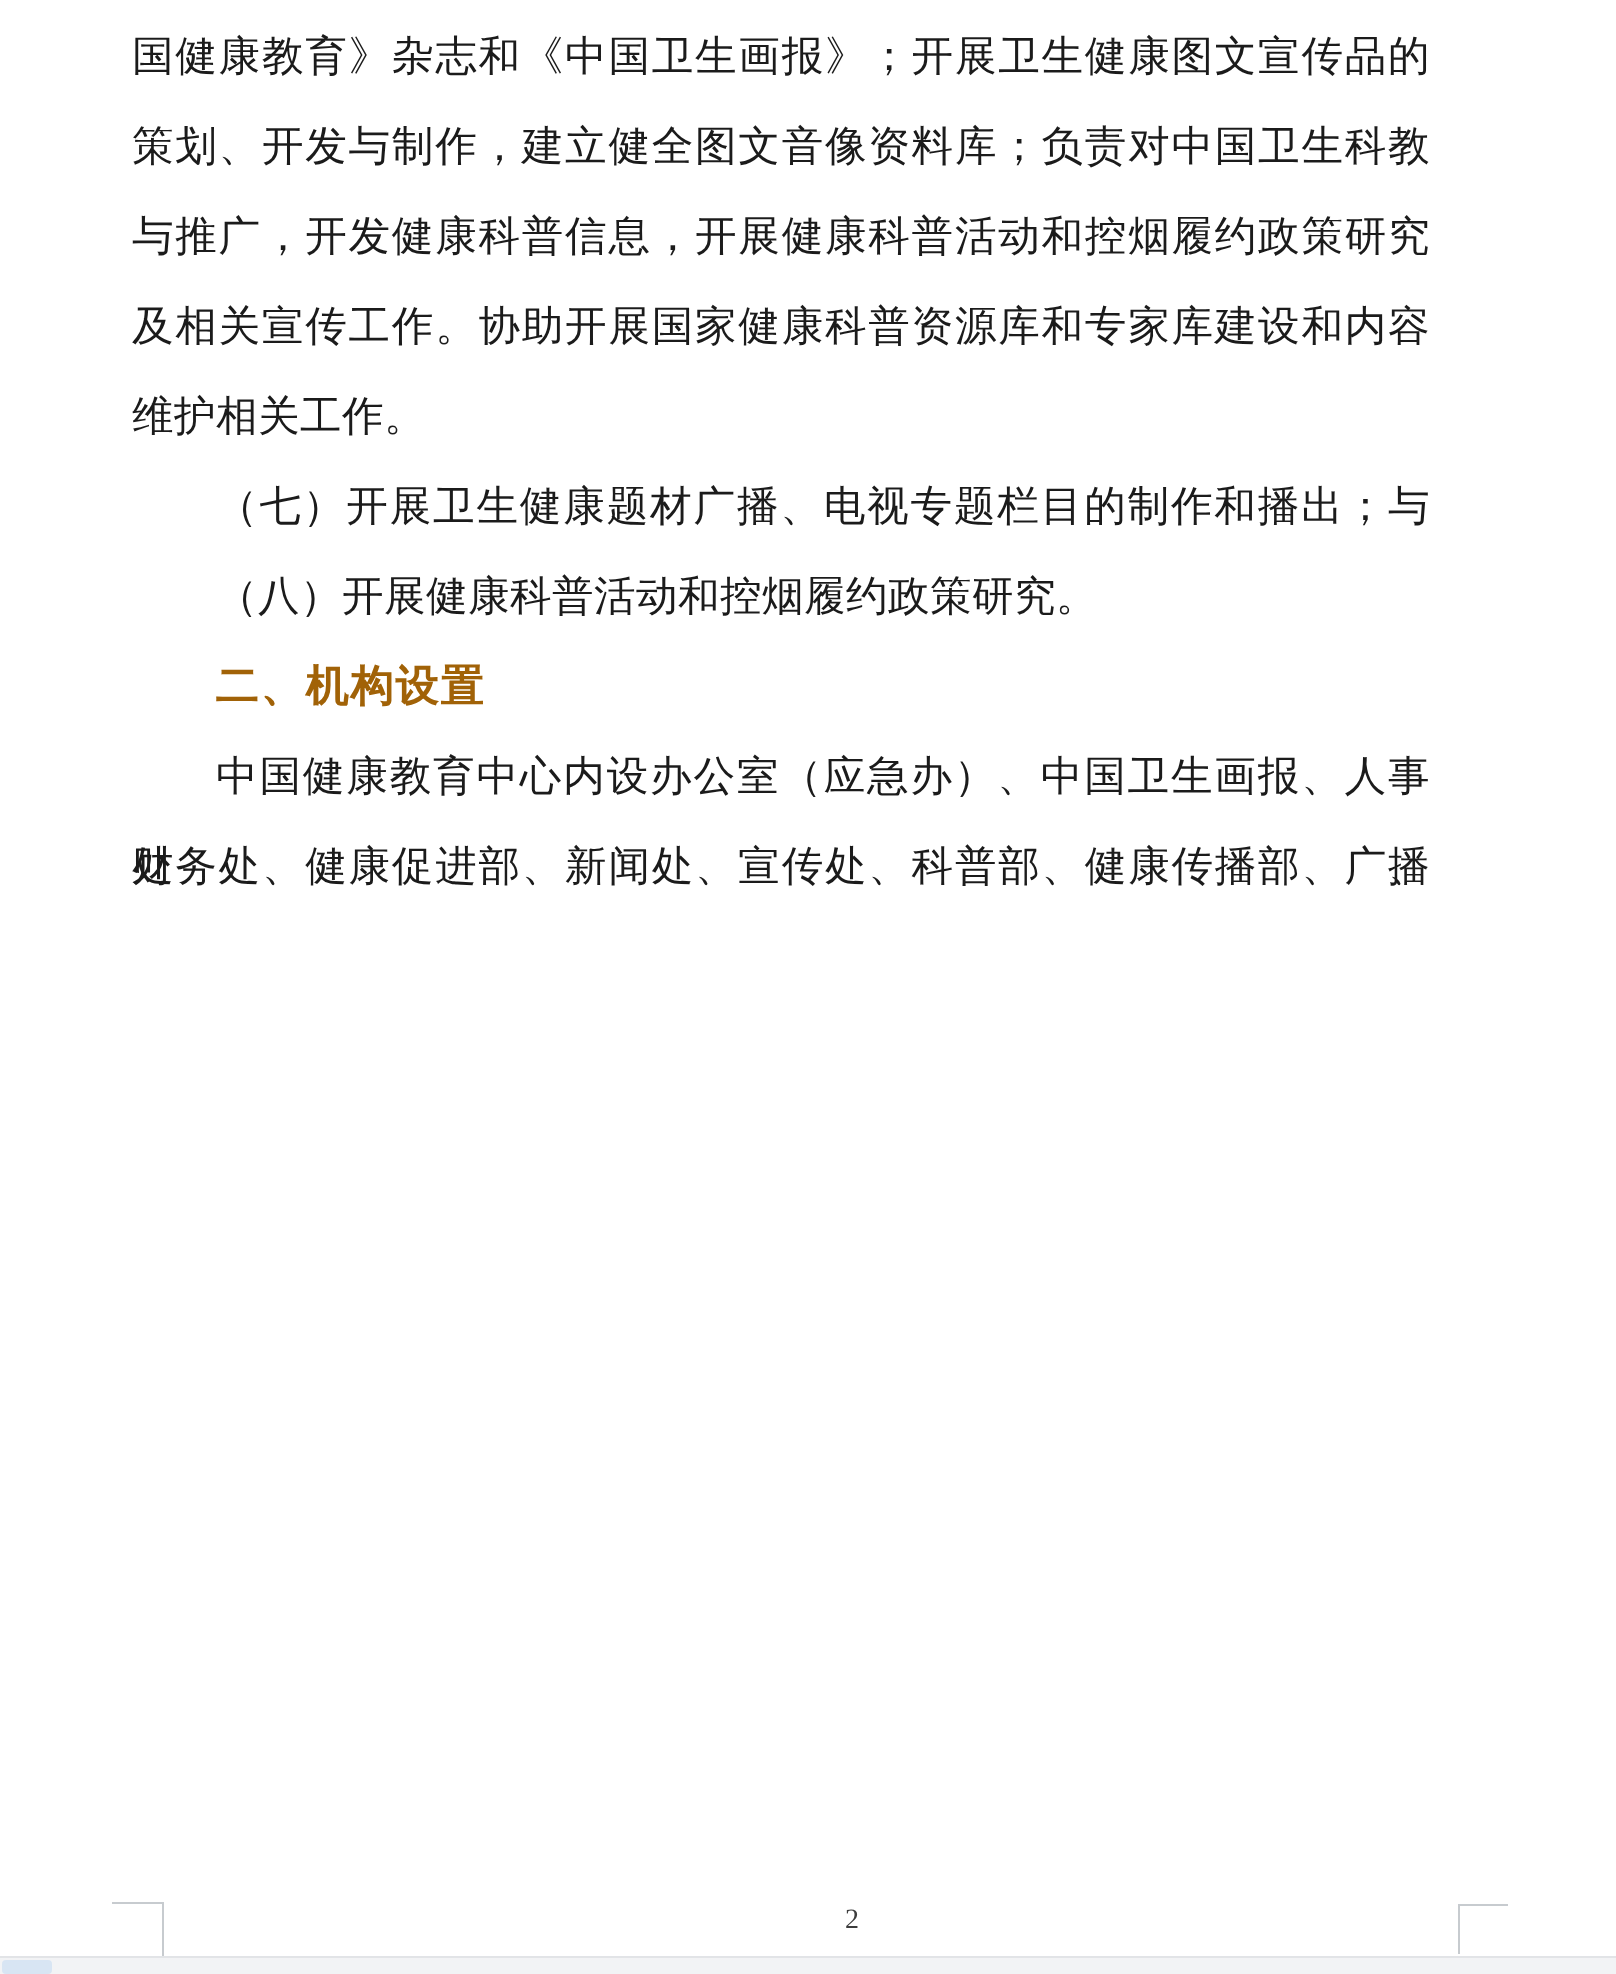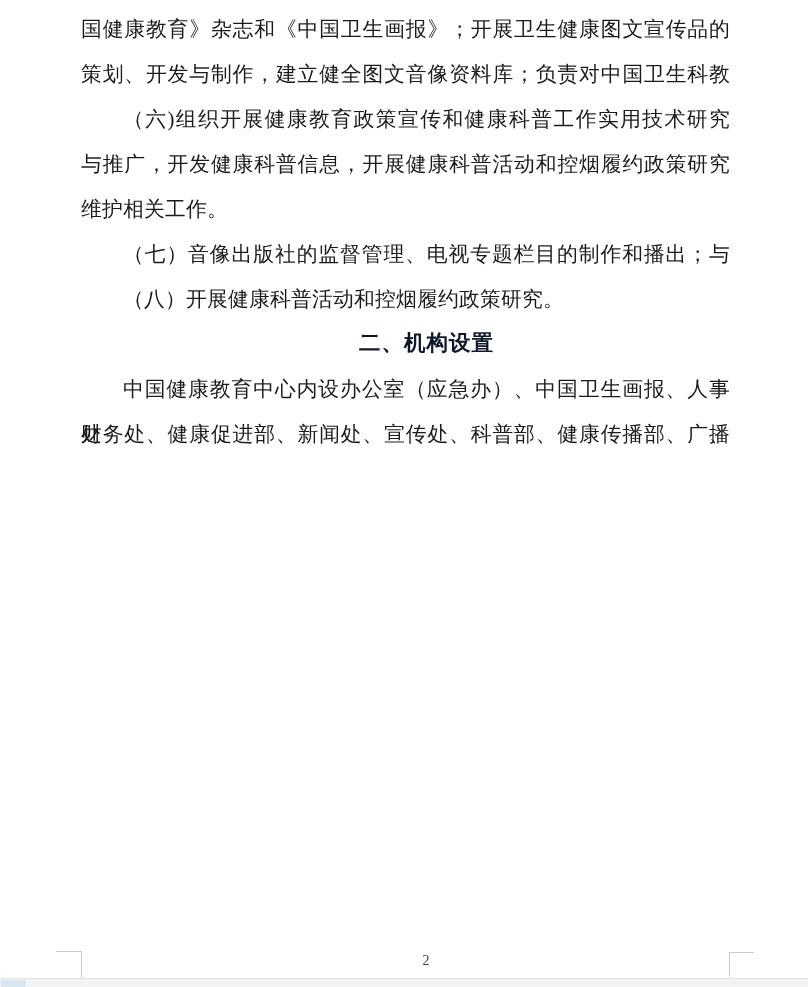--- a/index.html
+++ b/index.html
@@ -10,21 +10,21 @@
   .page {
     position: relative;
     width: 808px;
     height: 987px;
     background: #ffffff;
     overflow: hidden;
     font-family: "Liberation Serif", "DejaVu Serif", serif;
   }
   .text-block {
     position: absolute;
-    left: 81px;
+    left: 66px;
     top: 6px;
     width: 649px;
     color: #1b1b1b;
   }
   .ln {
     font-size: 20.8px;
     line-height: 45px;
     height: 45px;
     white-space: nowrap;
     letter-spacing: 0.2px;
@@ -36,22 +36,22 @@
     text-justify: inter-character;
   }
   .ln.indent {
     text-indent: 42px;
   }
   .ln.heading {
     font-family: Liberation Serif, serif;
     font-weight: 700;
     font-size: 21.5px;
     letter-spacing: 1px;
-    color: #0f172a;
-    text-align: center;
+    color: #a16207;
+    text-align: left;
   }
   
   .crop-mark {
     position: absolute;
     box-sizing: border-box;
   }
   .crop-mark.left {
     left: 56px;
     top: 951px;
     width: 26px;
@@ -97,24 +97,24 @@
   }
 </style>
 </head>
 <body>
 
 <div class="page">
 
   <div class="text-block">
     <div class="ln full">国健康教育》杂志和《中国卫生画报》；开展卫生健康图文宣传品的</div>
     <div class="ln full">策划、开发与制作，建立健全图文音像资料库；负责对中国卫生科教</div>
-    <div class="ln indent full">（六)组织开展健康教育政策宣传和健康科普工作实用技术研究</div>
     <div class="ln full">与推广，开发健康科普信息，开展健康科普活动和控烟履约政策研究</div>
+    <div class="ln full">及相关宣传工作。协助开展国家健康科普资源库和专家库建设和内容</div>
     <div class="ln">维护相关工作。</div>
-    <div class="ln indent full">（七）音像出版社的监督管理、电视专题栏目的制作和播出；与</div>
+    <div class="ln indent full">（七）开展卫生健康题材广播、电视专题栏目的制作和播出；与</div>
     <div class="ln indent">（八）开展健康科普活动和控烟履约政策研究。</div>
     <div class="ln indent heading">二、机构设置</div>
     <div class="ln indent full">中国健康教育中心内设办公室（应急办）、中国卫生画报、人事处、</div>
     <div class="ln full">财务处、健康促进部、新闻处、宣传处、科普部、健康传播部、广播</div>
   </div>
 
   <div class="crop-mark left"></div>
   <div class="crop-mark right"></div>
 
   <div class="page-number-row">

